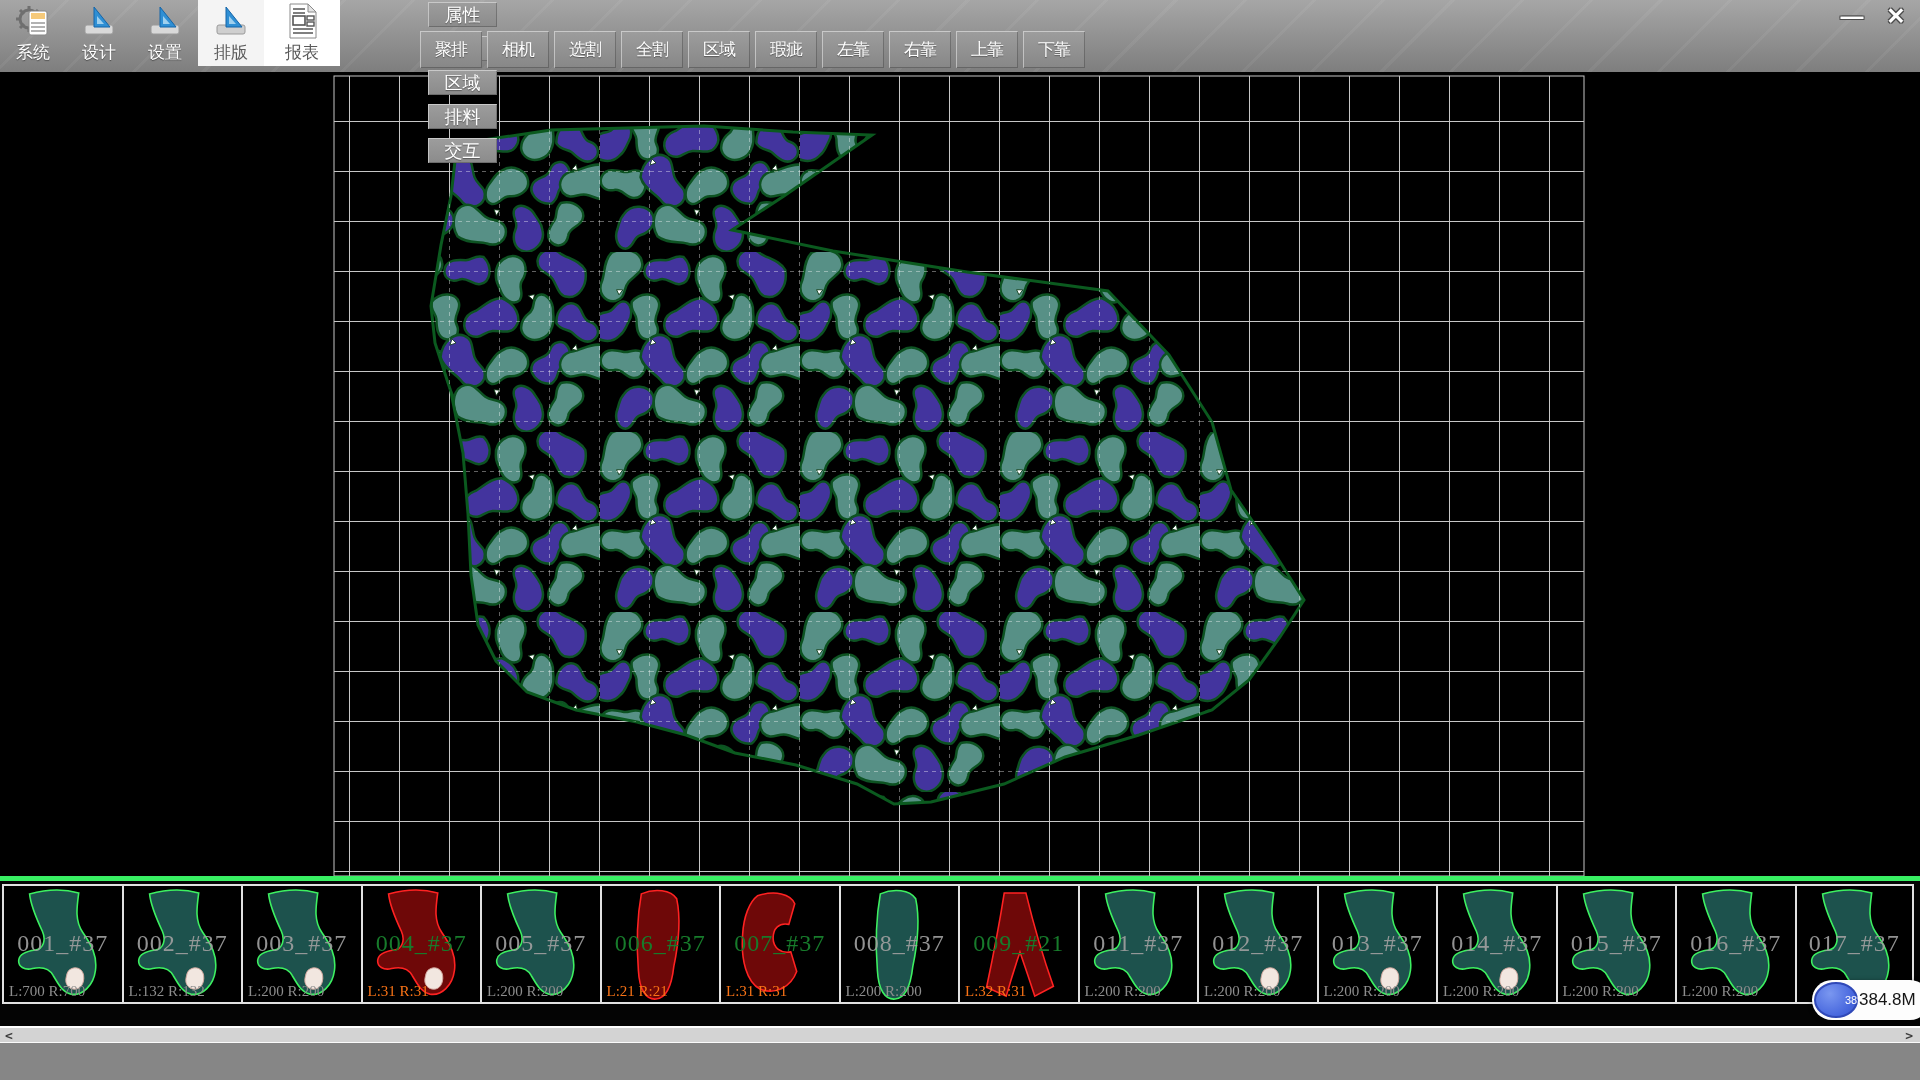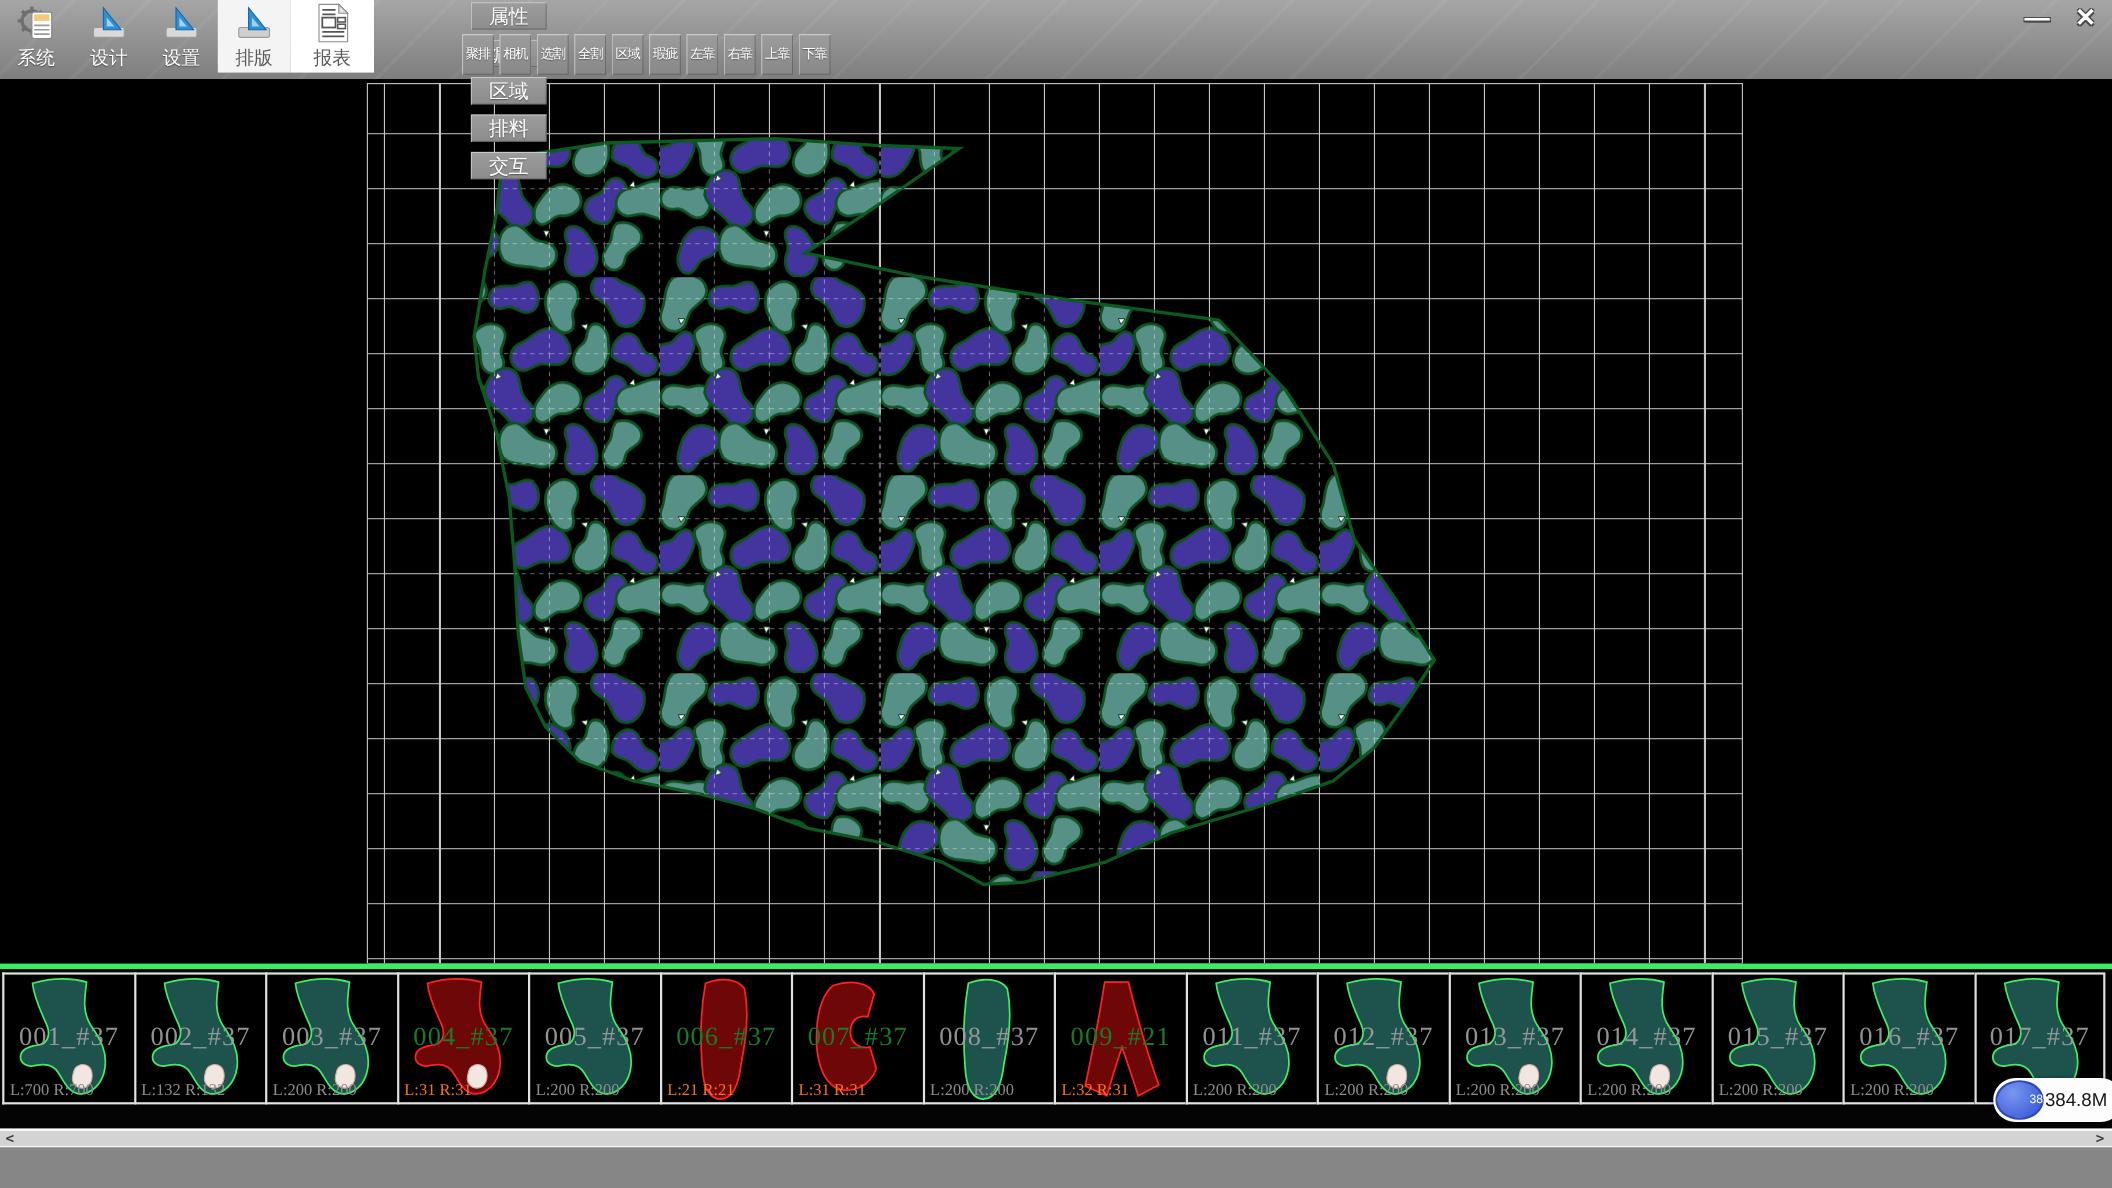--- a/index.html
+++ b/index.html
@@ -22,22 +22,22 @@
   .app-tab.active .lbl { color:#5a5a5a; text-shadow:none; }
   .app-tab.light { background:#ffffff; width:76px; }
   .app-tab.light .lbl { color:#5a5a5a; text-shadow:none; }
 
   .menu-row { position:absolute; top:2px; left:428px; display:flex; gap:9px; z-index:3;flex-direction:column; }
   .menu-btn { width:69px; height:25px; display:flex; align-items:center; justify-content:center;
     color:#fff; font-size:18px; text-shadow:0 1px 1px rgba(0,0,0,.4);
     background:linear-gradient(180deg,#9d9d9d,#8b8b8b);
     box-shadow:inset 1px 1px 0 rgba(255,255,255,.45), inset -1px -1px 0 rgba(0,0,0,.22); }
   .tool-row { position:absolute; top:31px; left:420px; display:flex; gap:5px; z-index:3; }
-  .tool-btn { width:29px; height:37px; display:flex; align-items:center; justify-content:center;
-    color:#fff; font-size:12px; letter-spacing:-1px; text-shadow:0 1px 1px rgba(0,0,0,.4);
+  .tool-btn { width:62px; height:37px; display:flex; align-items:center; justify-content:center;
+    color:#fff; font-size:17px; letter-spacing:-1px; text-shadow:0 1px 1px rgba(0,0,0,.4);
     background:linear-gradient(180deg,#9d9d9d,#878787);
     box-shadow:inset 1px 1px 0 rgba(255,255,255,.45), inset -1px -1px 0 rgba(0,0,0,.25); }
 
   .win-controls { position:absolute; top:1px; right:6px; display:flex; gap:8px; z-index:4; }
   .win-btn { width:36px; height:30px; display:flex; align-items:center; justify-content:center;
     color:#fff; font-size:23px; font-weight:bold;
     text-shadow:1px 1px 0 #4a4a4a, -1px -1px 0 #4a4a4a, 1px -1px 0 #4a4a4a, -1px 1px 0 #4a4a4a; }
 
   
   .canvas { position:absolute; top:72px; left:0; width:1920px; height:804px; background:#000; }

